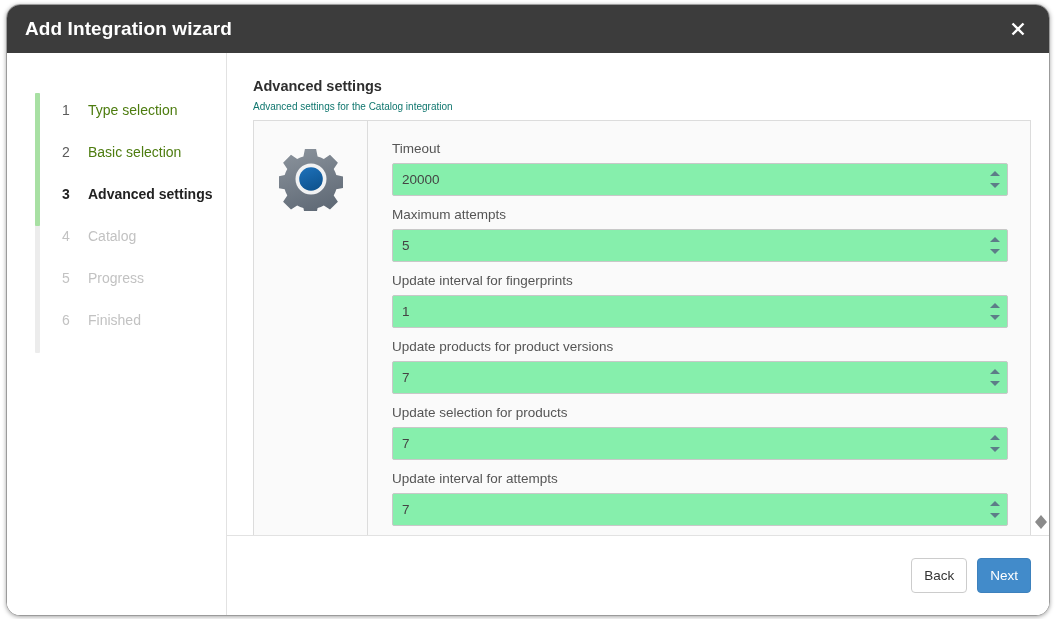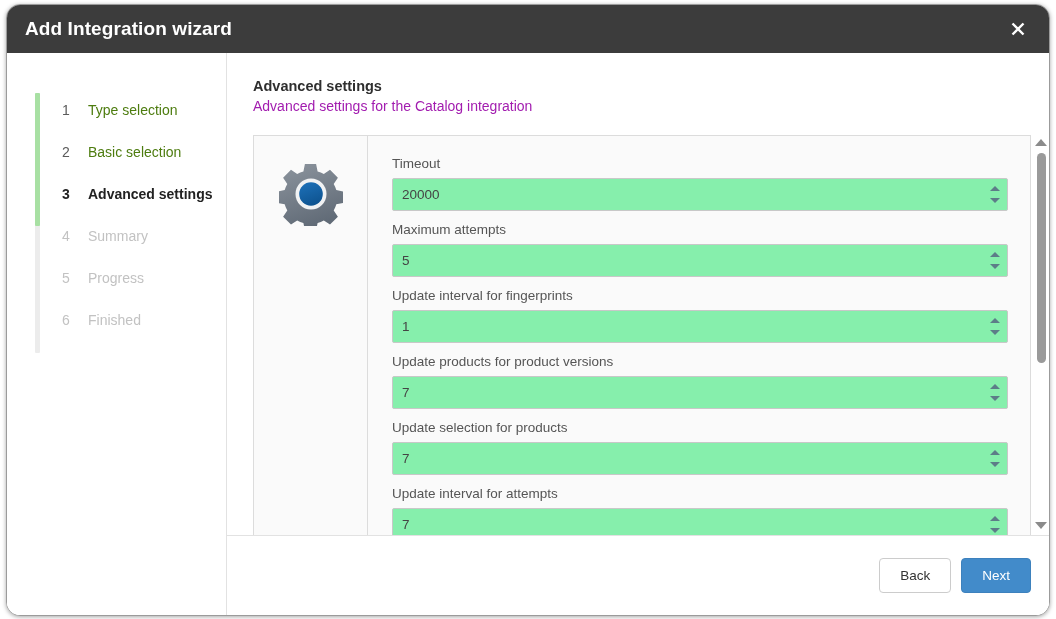--- a/index.html
+++ b/index.html
@@ -119,33 +119,34 @@
   #content-head {
     padding: 24px 28px 10px 26px;
   }
   #content-title {
     font-size: 14.5px;
     font-weight: bold;
     color: #2f2f2f;
     line-height: 19px;
   }
   #content-subtitle {
-    font-size: 14px;
-    color: #a21caf;
+    font-size: 10px;
+    color: #0f766e;
     line-height: 19px;
     margin-top: 1px;
   }
 
   
   #scroll-region {
     flex: 1;
     min-height: 0;
     display: flex;
     padding: 9px 0 0 26px;
     position: relative;
+    align-items: flex-end;
   }
   #form-card {
     flex: 1;
     min-width: 0;
     border: 1px solid #dcdcdc;
     border-bottom: none;
     background: #fafafa;
     display: flex;
     overflow: hidden;
   }
@@ -266,21 +267,21 @@
     gap: 10px;
     padding: 0 18px 0 0;
   }
   .btn {
     font-family: "Liberation Sans", sans-serif;
     font-size: 13.5px;
     border-radius: 4px;
     cursor: pointer;
     min-width: 52px;
     height: 35px;
-    padding: 0 20px;
+    padding: 0 12px;
   }
   #back-button {
     background: #ffffff;
     color: #333333;
     border: 1px solid #cccccc;
   }
   #next-button {
     background: #428bca;
     color: #ffffff;
     border: 1px solid #3d81bd;
@@ -317,21 +318,21 @@
       <div class="step-row">
         <span class="step-num">2</span>
         <span class="step-label">Basic selection</span>
       </div>
       <div class="step-row is-current">
         <span class="step-num">3</span>
         <span class="step-label">Advanced settings</span>
       </div>
       <div class="step-row is-disabled">
         <span class="step-num">4</span>
-        <span class="step-label">Summary</span>
+        <span class="step-label">Catalog</span>
       </div>
       <div class="step-row is-disabled">
         <span class="step-num">5</span>
         <span class="step-label">Progress</span>
       </div>
       <div class="step-row is-disabled">
         <span class="step-num">6</span>
         <span class="step-label">Finished</span>
       </div>
     </div>

